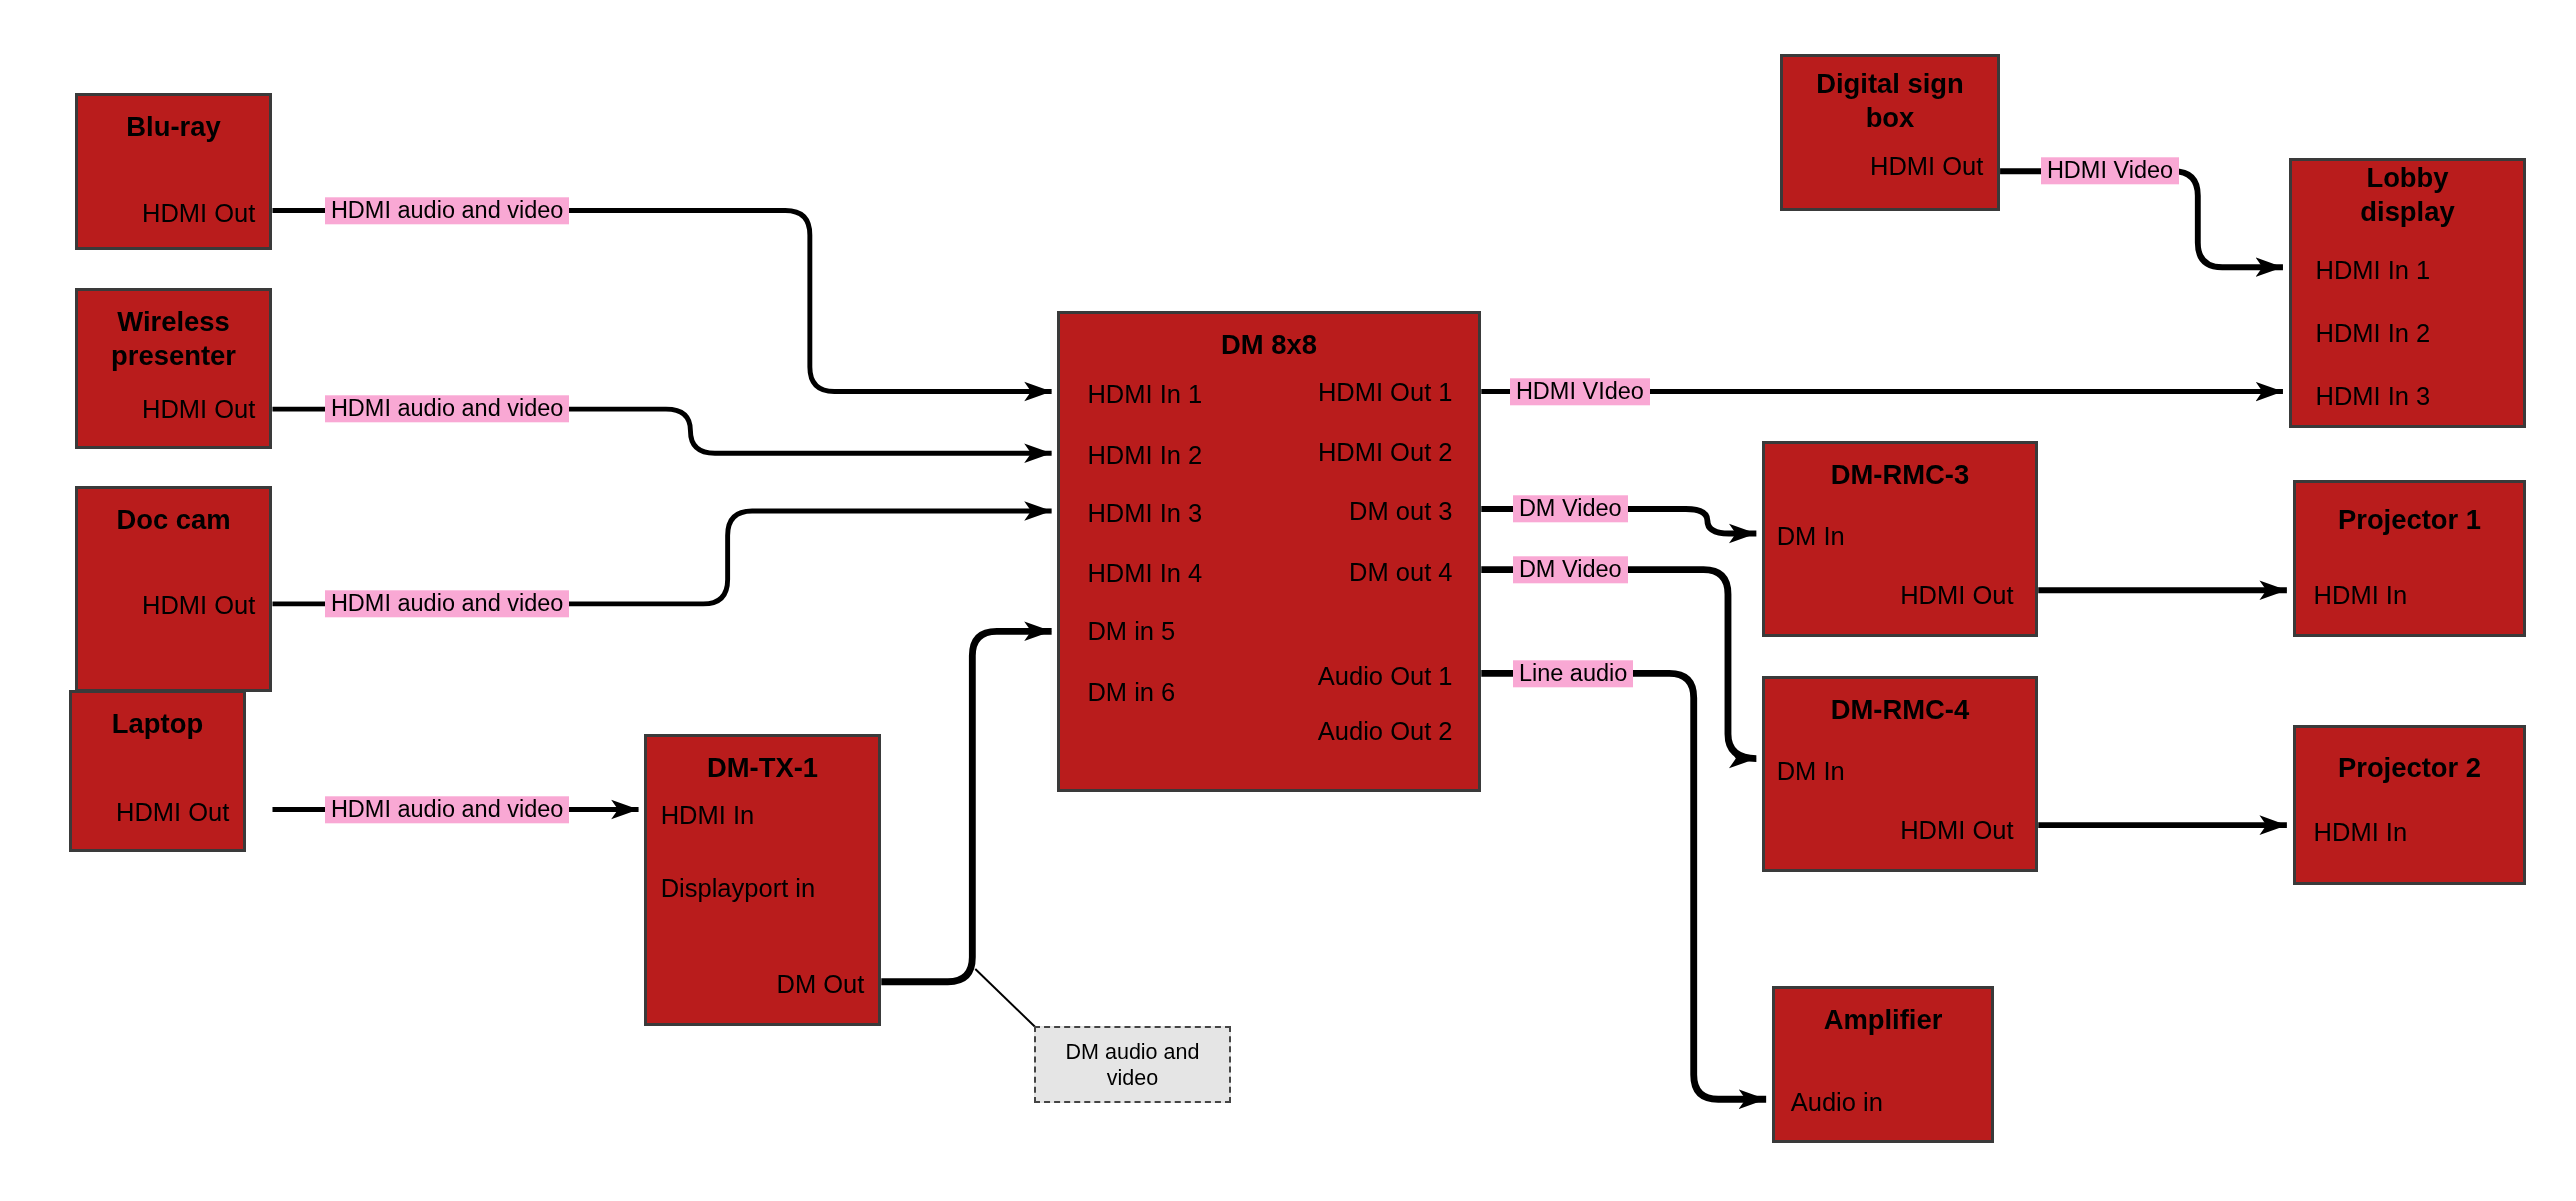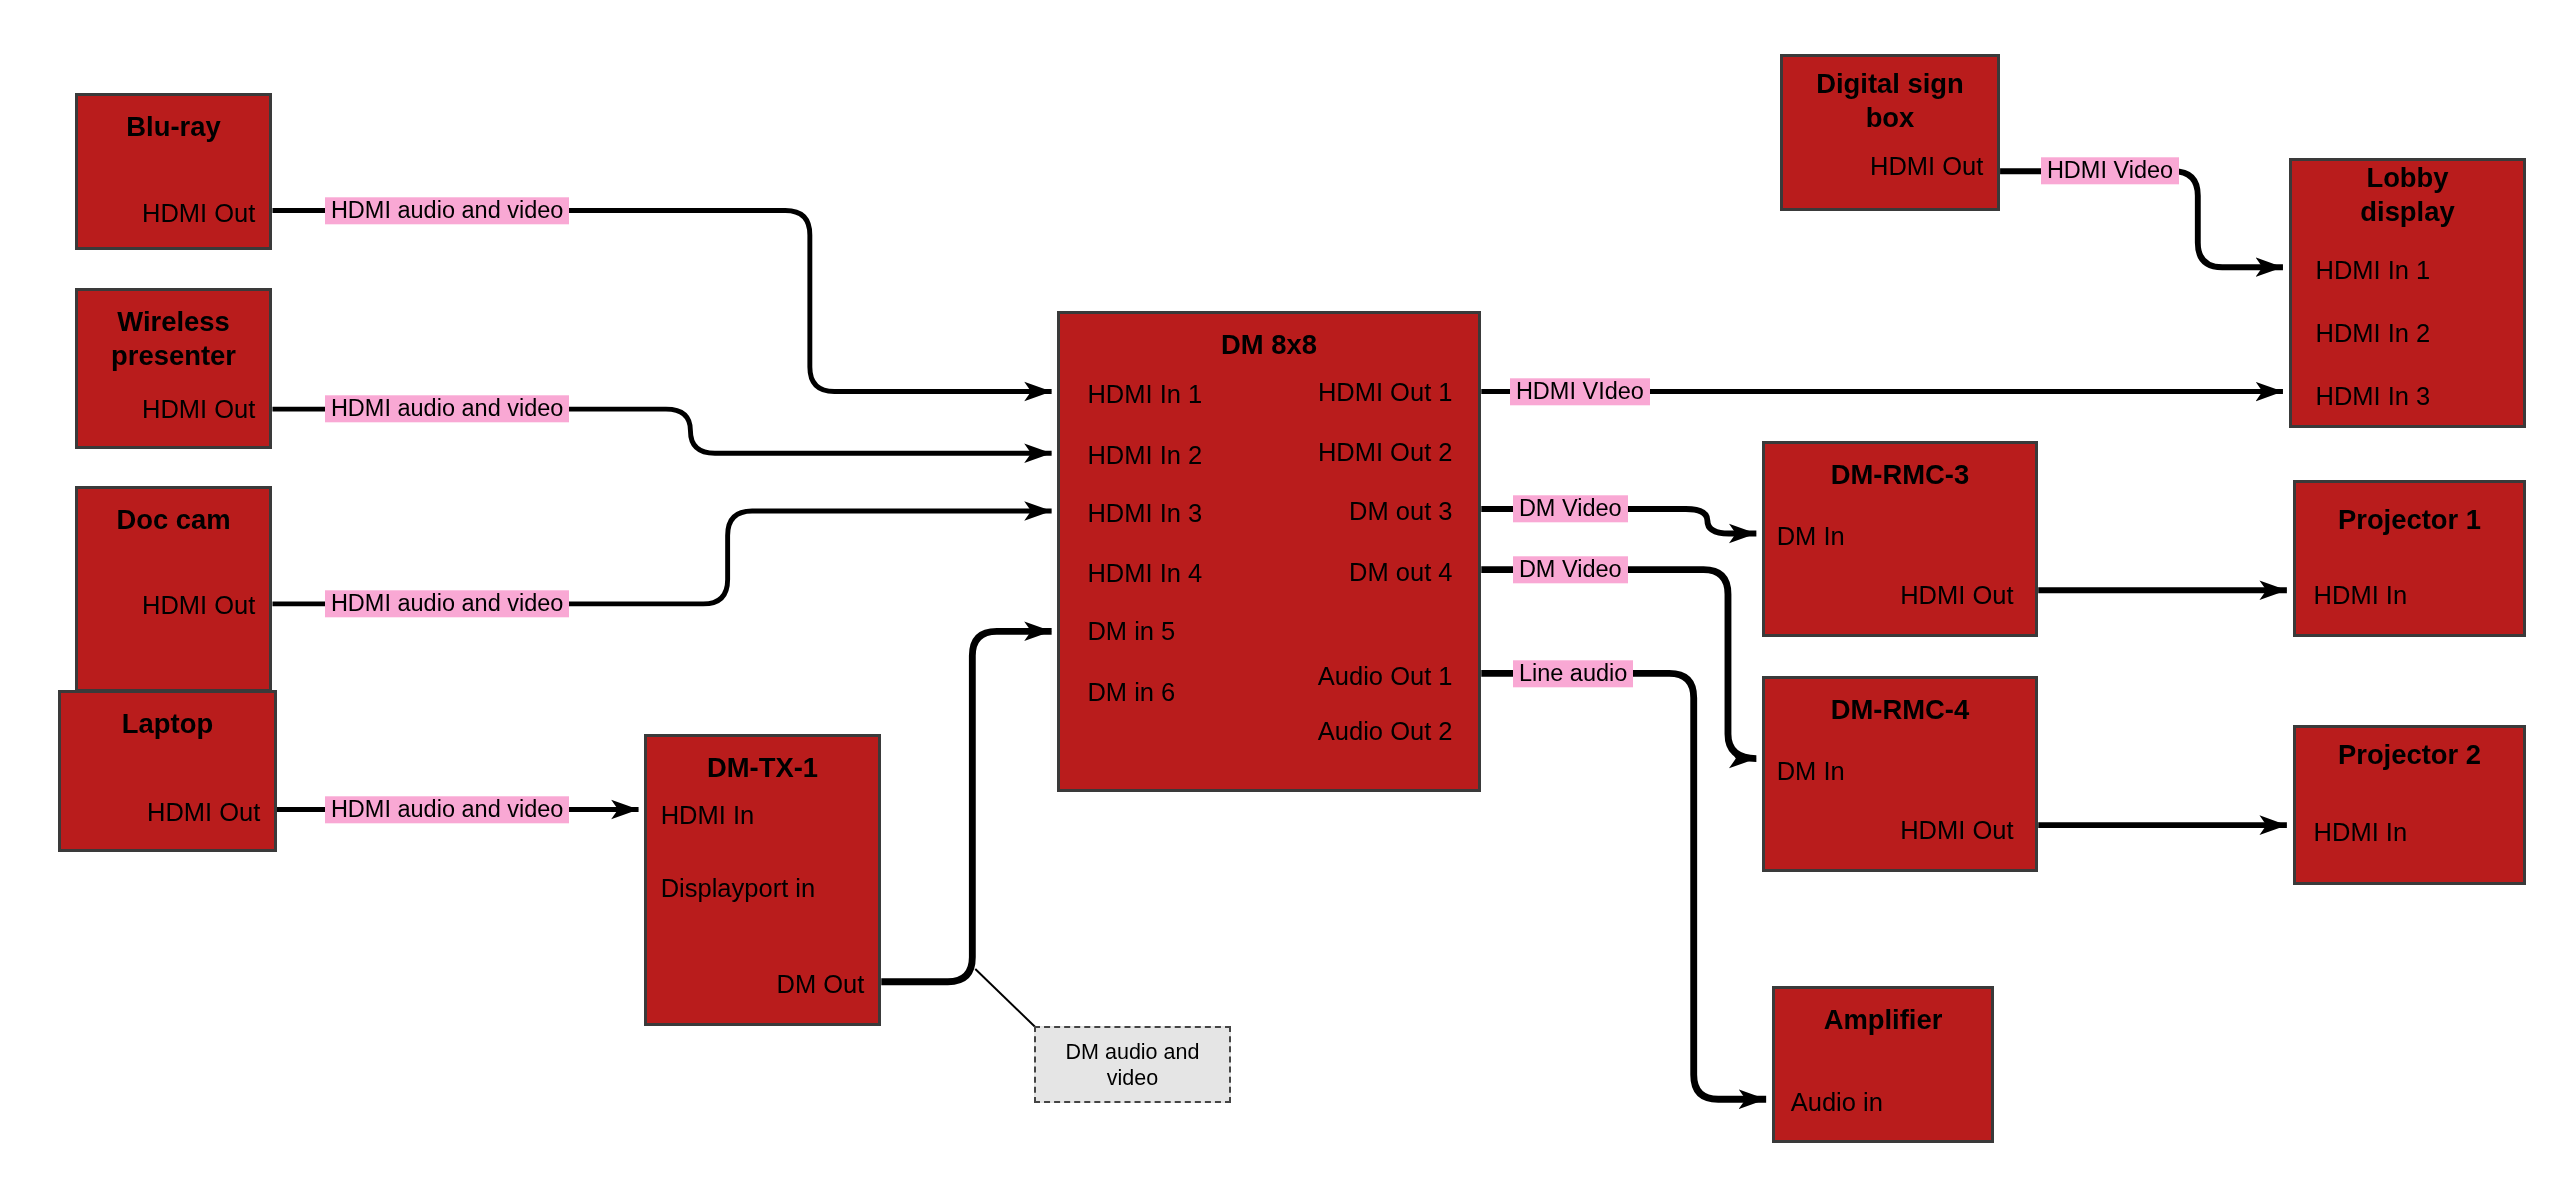--- a/index.html
+++ b/index.html
@@ -69,21 +69,21 @@
       <div>presenter</div>
     </div>
     <div class="port pr" style="top:104px">HDMI Out</div>
   </div>
 
   <div class="node" style="left:75px;top:486px;width:197px;height:206px">
     <div class="title">Doc cam</div>
     <div class="port pr" style="top:102px">HDMI Out</div>
   </div>
 
-  <div class="node" style="left:58px;top:690px;width:219px;height:162px">
+  <div class="node" style="left:69px;top:690px;width:177px;height:162px">
     <div class="title">Laptop</div>
     <div class="port pr" style="top:105px">HDMI Out</div>
   </div>
 
   <div class="node" style="left:644px;top:734px;width:237px;height:292px">
     <div class="title">DM-TX-1</div>
     <div class="port pl" style="top:64px">HDMI In</div>
     <div class="port pl" style="top:137px">Displayport in</div>
     <div class="port pr" style="top:233px">DM Out</div>
   </div>
@@ -133,21 +133,21 @@
     <div class="port" style="left:17.6px;top:98px">HDMI In</div>
   </div>
 
   <div class="node" style="left:1762px;top:676px;width:276px;height:196px">
     <div class="title">DM-RMC-4</div>
     <div class="port" style="left:11.7px;top:78px">DM In</div>
     <div class="port" style="right:21.5px;top:137px">HDMI Out</div>
   </div>
 
   <div class="node" style="left:2293px;top:725px;width:233px;height:160px">
-    <div class="title" style="margin-top:10px">Projector 2</div>
+    <div class="title" style="margin-top:23px">Projector 2</div>
     <div class="port" style="left:17.6px;top:90px">HDMI In</div>
   </div>
 
   <div class="node" style="left:1772px;top:986px;width:222px;height:157px">
     <div class="title">Amplifier</div>
     <div class="port" style="left:15.7px;top:99px">Audio in</div>
   </div>
 
   <div class="callout" style="left:1034px;top:1026px;width:197px;height:77px">
     <div>DM audio and</div>

